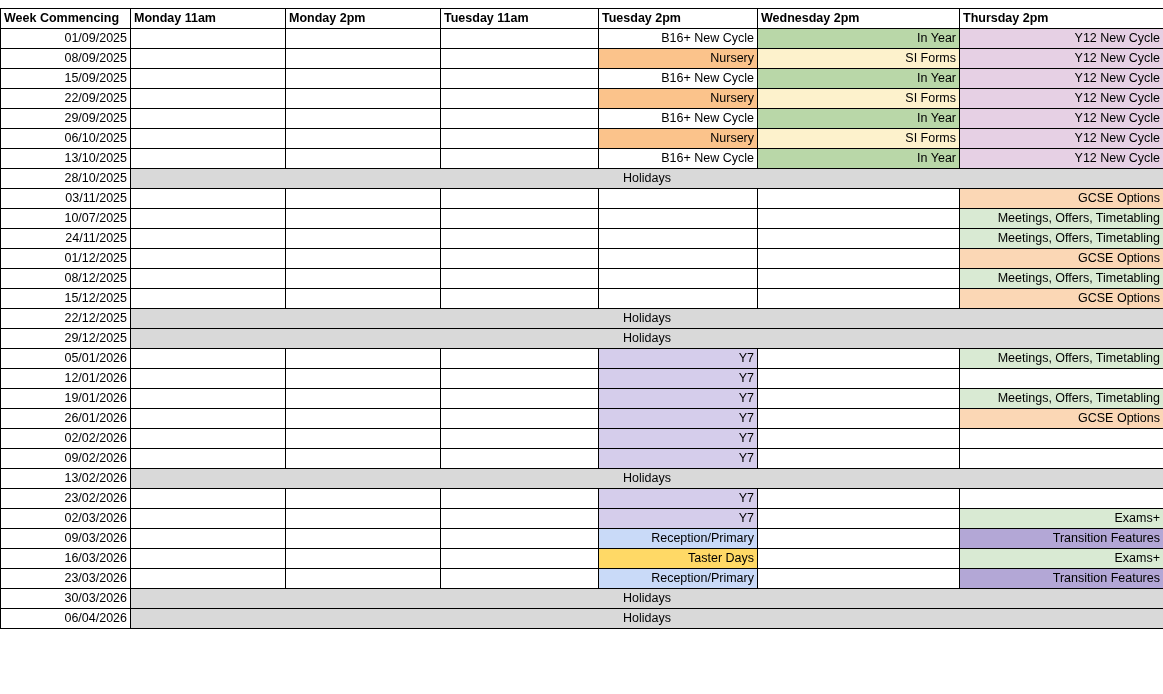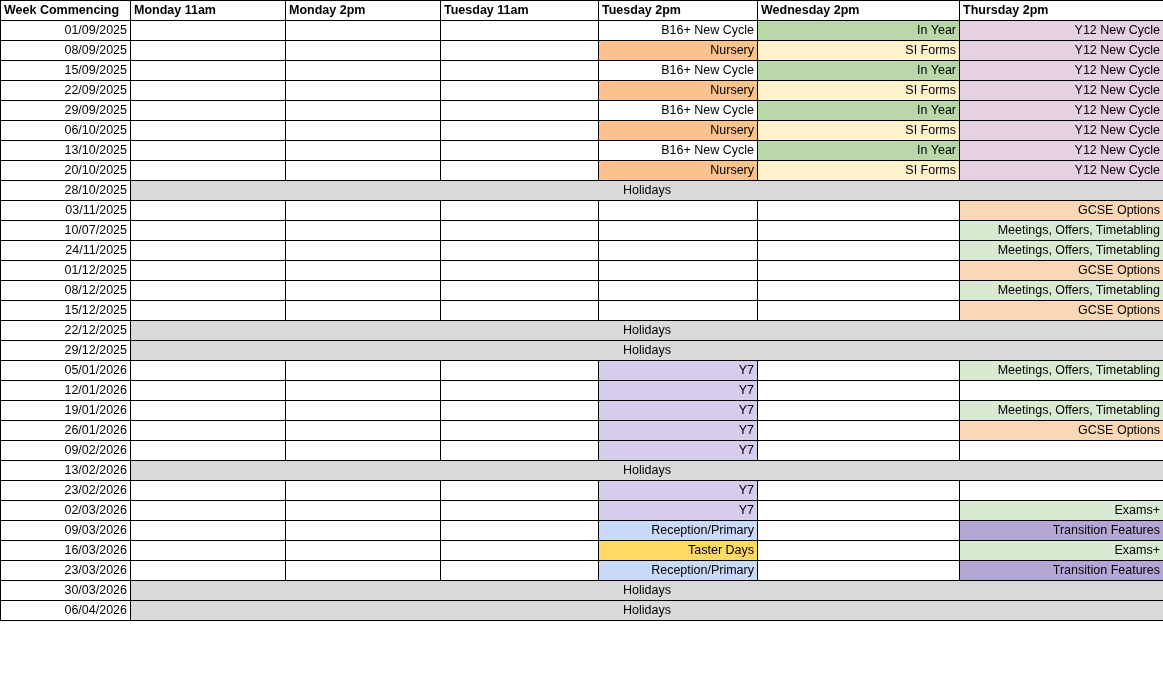--- a/index.html
+++ b/index.html
@@ -12,20 +12,21 @@
     font-size: 12.5px;
     color: #000000;
     width: 1163px;
     height: 694px;
     overflow: hidden;
   }
   table.schedule {
     border-collapse: collapse;
     table-layout: fixed;
     width: 1163px;
+    margin-top: 8px;
   }
   table.schedule col.c-week   { width: 130px; }
   table.schedule col.c-mon11  { width: 155px; }
   table.schedule col.c-mon2   { width: 155px; }
   table.schedule col.c-tue11  { width: 158px; }
   table.schedule col.c-tue2   { width: 159px; }
   table.schedule col.c-wed2   { width: 202px; }
   table.schedule col.c-thu2   { width: 204px; }
 
   table.schedule th,
@@ -145,29 +146,20 @@
       <tr>
         <td class="week">13/10/2025</td>
         <td class="empty" style="background: rgb(255, 255, 255);"></td>
         <td class="empty" style="background: rgb(255, 255, 255);"></td>
         <td class="empty" style="background: rgb(255, 255, 255);"></td>
         <td class="ev" style="background: rgb(255, 255, 255);">B16+ New Cycle</td>
         <td class="ev" style="background: rgb(185, 215, 168);">In Year</td>
         <td class="ev" style="background: rgb(230, 208, 228);">Y12 New Cycle</td>
       </tr>
       <tr>
-        <td class="week">20/10/2025</td>
-        <td class="empty" style="background: rgb(255, 255, 255);"></td>
-        <td class="empty" style="background: rgb(255, 255, 255);"></td>
-        <td class="empty" style="background: rgb(255, 255, 255);"></td>
-        <td class="ev" style="background: rgb(251, 195, 139);">Nursery</td>
-        <td class="ev" style="background: rgb(253, 242, 204);">SI Forms</td>
-        <td class="ev" style="background: rgb(230, 208, 228);">Y12 New Cycle</td>
-      </tr>
-      <tr>
         <td class="week">28/10/2025</td>
         <td class="holiday" colspan="6" style="background: rgb(217, 217, 217);">Holidays</td>
       </tr>
       <tr>
         <td class="week">03/11/2025</td>
         <td class="empty" style="background: rgb(255, 255, 255);"></td>
         <td class="empty" style="background: rgb(255, 255, 255);"></td>
         <td class="empty" style="background: rgb(255, 255, 255);"></td>
         <td class="empty" style="background: rgb(255, 255, 255);"></td>
         <td class="empty" style="background: rgb(255, 255, 255);"></td>
@@ -254,20 +246,29 @@
         <td class="ev" style="background: rgb(217, 234, 211);">Meetings, Offers, Timetabling</td>
       </tr>
       <tr>
         <td class="week">26/01/2026</td>
         <td class="empty" style="background: rgb(255, 255, 255);"></td>
         <td class="empty" style="background: rgb(255, 255, 255);"></td>
         <td class="empty" style="background: rgb(255, 255, 255);"></td>
         <td class="ev" style="background: rgb(213, 205, 235);">Y7</td>
         <td class="empty" style="background: rgb(255, 255, 255);"></td>
         <td class="ev" style="background: rgb(251, 215, 181);">GCSE Options</td>
+      </tr>
+      <tr>
+        <td class="week">02/02/2026</td>
+        <td class="empty" style="background: rgb(255, 255, 255);"></td>
+        <td class="empty" style="background: rgb(255, 255, 255);"></td>
+        <td class="empty" style="background: rgb(255, 255, 255);"></td>
+        <td class="ev" style="background: rgb(213, 205, 235);">Y7</td>
+        <td class="empty" style="background: rgb(255, 255, 255);"></td>
+        <td class="empty" style="background: rgb(255, 255, 255);"></td>
       </tr>
       <tr>
         <td class="week">09/02/2026</td>
         <td class="empty" style="background: rgb(255, 255, 255);"></td>
         <td class="empty" style="background: rgb(255, 255, 255);"></td>
         <td class="empty" style="background: rgb(255, 255, 255);"></td>
         <td class="ev" style="background: rgb(213, 205, 235);">Y7</td>
         <td class="empty" style="background: rgb(255, 255, 255);"></td>
         <td class="empty" style="background: rgb(255, 255, 255);"></td>
       </tr>

